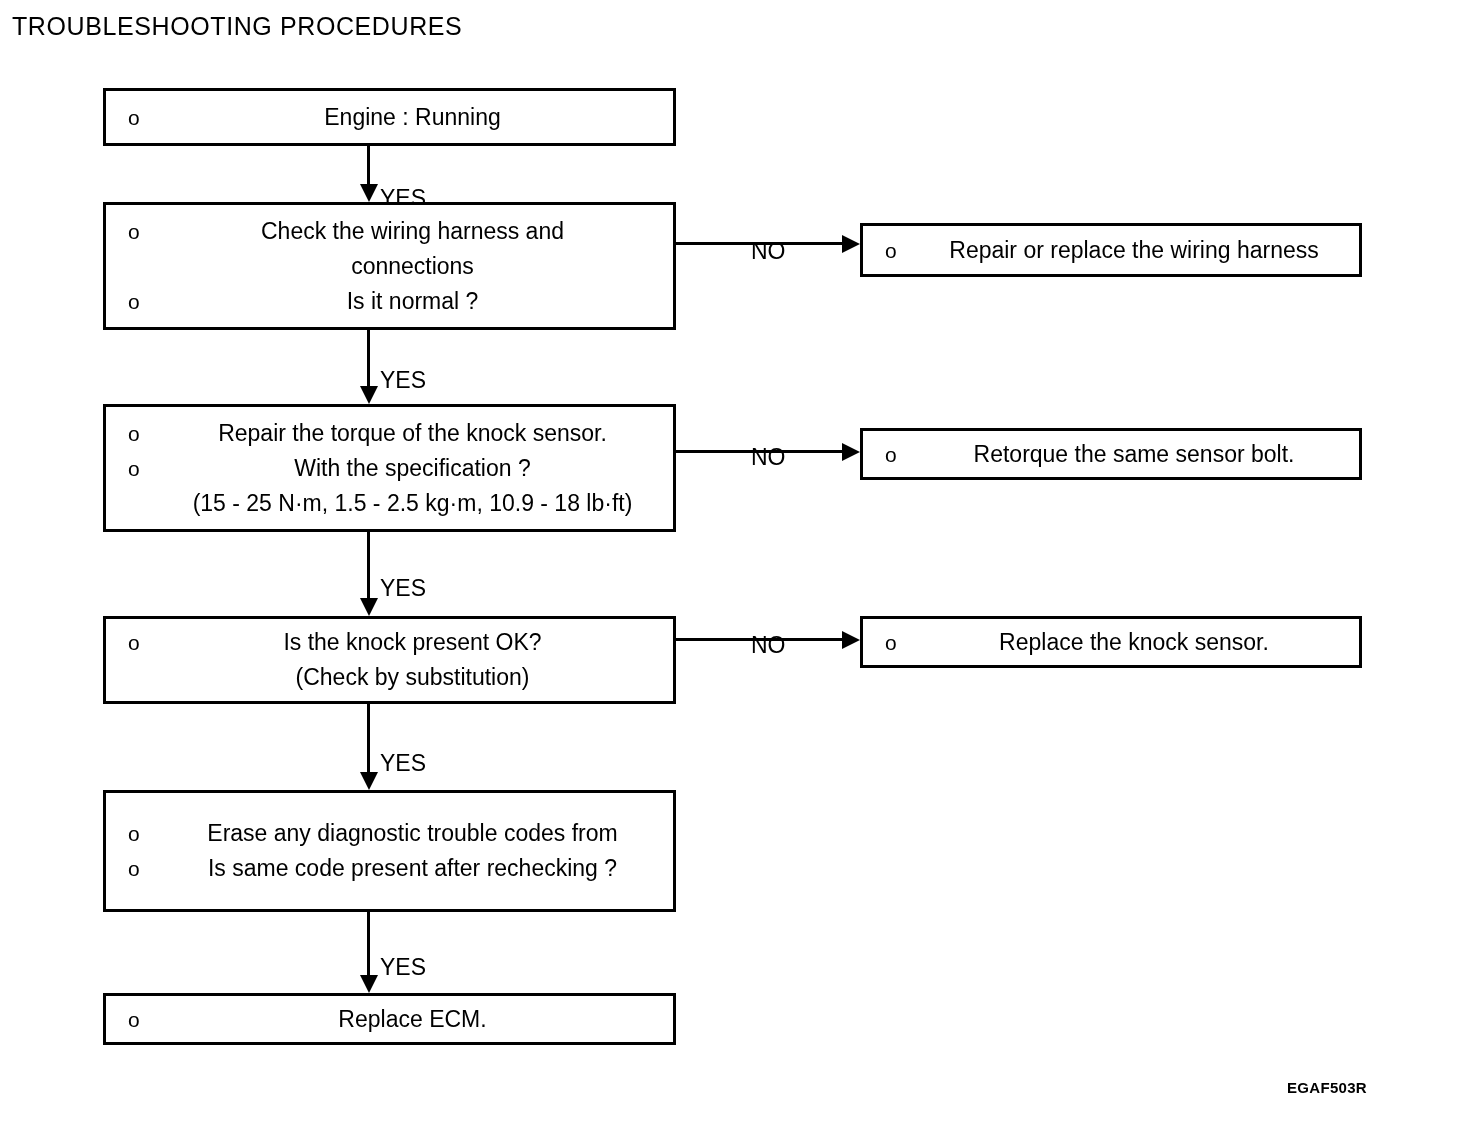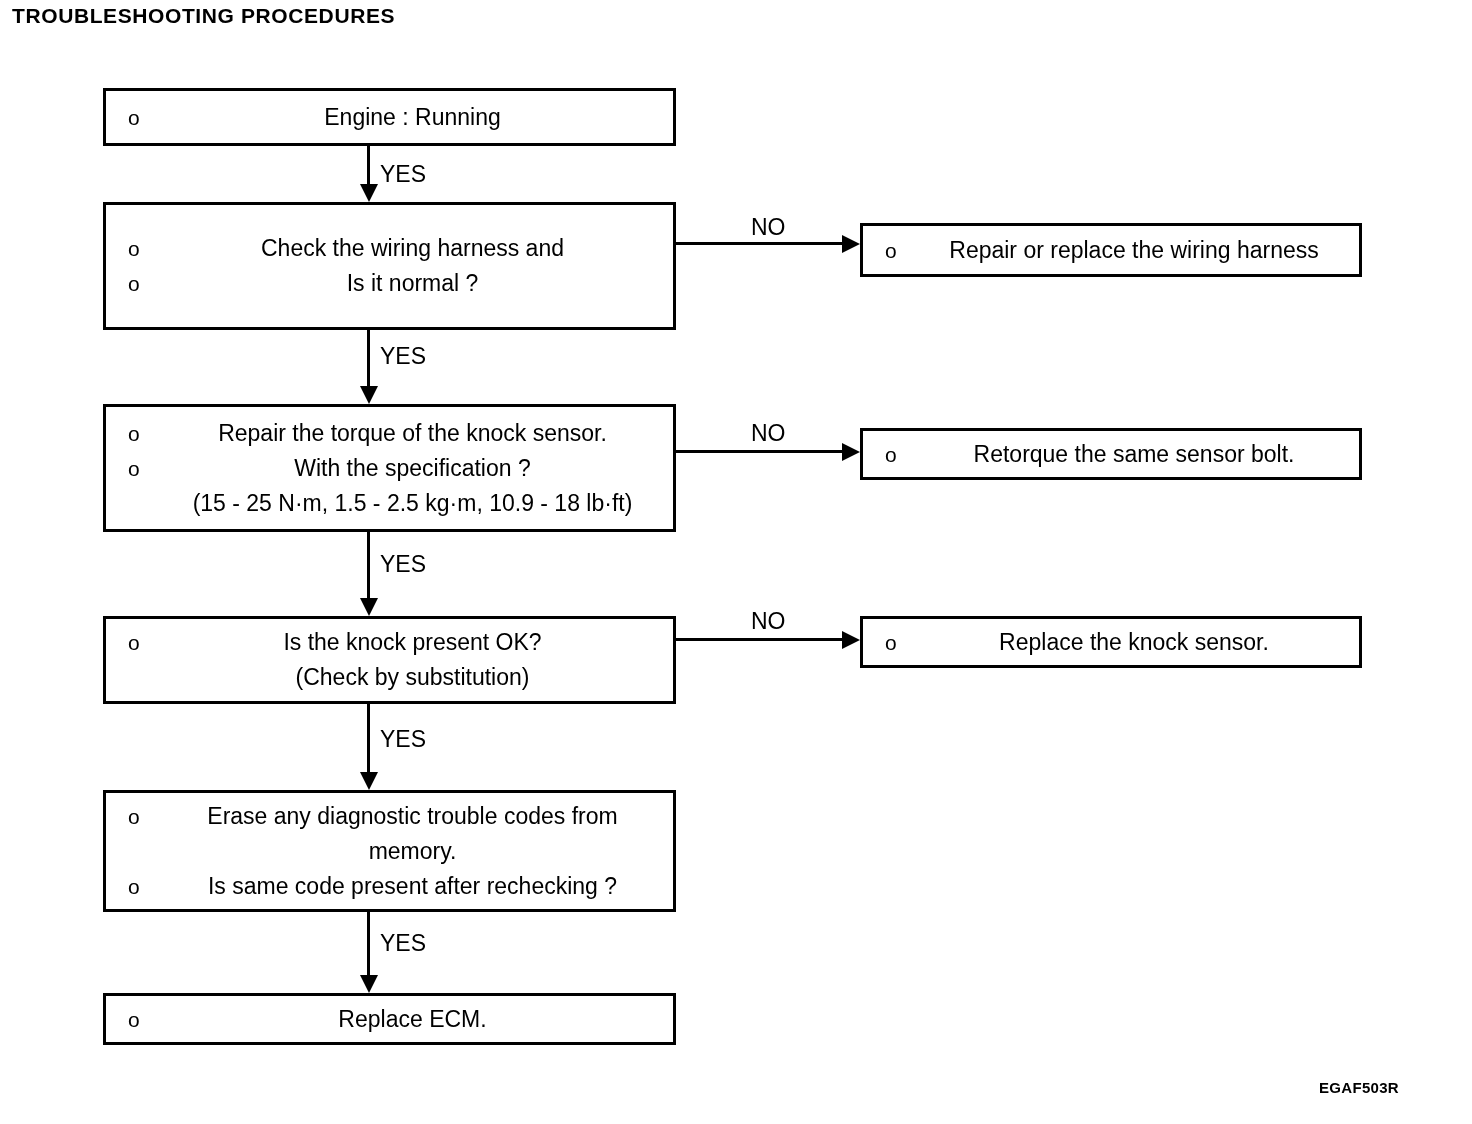--- a/index.html
+++ b/index.html
@@ -12,23 +12,23 @@
     height: 1124px;
     position: relative;
     font-family: "Liberation Sans", sans-serif;
     color: #000000;
     overflow: hidden;
   }
 
   #page-title {
     position: absolute;
     left: 12px;
-    top: 4px;
-    font-size: 21px;
-    font-weight: bold;
+    top: 12px;
+    font-size: 25px;
+    font-weight: normal;
     letter-spacing: 0.6px;
     white-space: nowrap;
   }
 
   .flow-box {
     position: absolute;
     border: 3px solid #000000;
     background: #ffffff;
     box-sizing: border-box;
   }
@@ -90,20 +90,21 @@
     border-top: 9px solid transparent;
     border-bottom: 9px solid transparent;
     border-left: 18px solid #000000;
   }
 
   .edge-label {
     position: absolute;
     font-size: 23px;
     line-height: 23px;
     white-space: nowrap;
+    margin-top: 24px;
   }
 
   #figure-code {
     position: absolute;
     font-size: 15px;
     font-weight: bold;
     letter-spacing: 0.3px;
     white-space: nowrap;
   }
 </style>
@@ -125,20 +126,24 @@
 <div class="arrow-down" style="left:360px; top:184px;"></div>
 <div class="edge-label" style="left:380px; top:163px;">YES</div>
 
 <div class="flow-box" style="left:103px; top:202px; width:573px; height:128px;">
   <div class="box-lines">
     <div class="box-line">
       <span class="bullet">o</span>
       <span class="line-text">Check the wiring harness and</span>
     </div>
     <div class="box-line">
+      <span class="bullet blank">o</span>
+      <span class="line-text">connections</span>
+    </div>
+    <div class="box-line">
       <span class="bullet">o</span>
       <span class="line-text">Is it normal ?</span>
     </div>
   </div>
 </div>
 
 <div class="h-line" style="left:676px; top:242px; width:166px;"></div>
 <div class="arrow-right" style="left:842px; top:235px;"></div>
 <div class="edge-label" style="left:751px; top:216px;">NO</div>
 
@@ -219,36 +224,32 @@
 <div class="arrow-down" style="left:360px; top:772px;"></div>
 <div class="edge-label" style="left:380px; top:728px;">YES</div>
 
 <div class="flow-box" style="left:103px; top:790px; width:573px; height:122px;">
   <div class="box-lines">
     <div class="box-line">
       <span class="bullet">o</span>
       <span class="line-text">Erase any diagnostic trouble codes from</span>
     </div>
     <div class="box-line">
-      <span class="bullet blank">o</span>
-      <span class="line-text">memory.</span>
-    </div>
-    <div class="box-line">
       <span class="bullet">o</span>
       <span class="line-text">Is same code present after rechecking ?</span>
     </div>
   </div>
 </div>
 
 <div class="v-line" style="left:367px; top:912px; height:63px;"></div>
 <div class="arrow-down" style="left:360px; top:975px;"></div>
 <div class="edge-label" style="left:380px; top:932px;">YES</div>
 
 <div class="flow-box" style="left:103px; top:993px; width:573px; height:52px;">
   <div class="box-lines">
     <div class="box-line">
       <span class="bullet">o</span>
       <span class="line-text">Replace ECM.</span>
     </div>
   </div>
 </div>
 
-<div id="figure-code" style="left:1367px; top:1079px; transform:translateX(-100%);margin-left:32px;">EGAF503R</div>
+<div id="figure-code" style="left:1367px; top:1079px; transform:translateX(-100%);">EGAF503R</div>
 
 </body></html>

